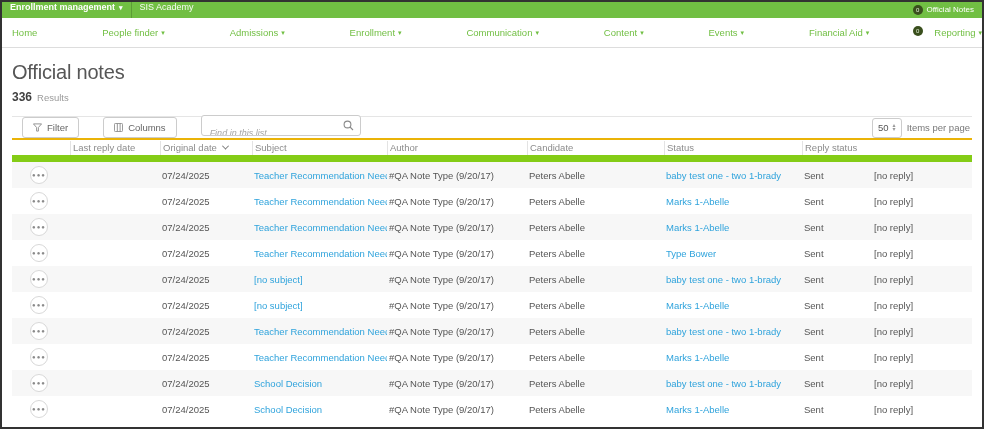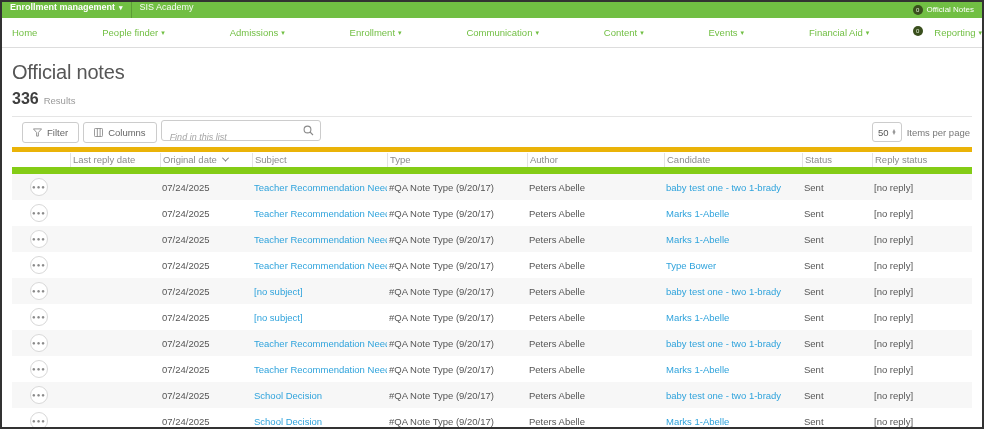--- a/index.html
+++ b/index.html
@@ -32,26 +32,26 @@
     height: 30px; background: #fff; border-bottom: 1px solid #ddd;
     display: flex; align-items: center; gap: 15px; padding: 0 0 0 10px;
     font-size: 9.5px; color: #71bf43; justify-content: space-between;
   }
   .nav-item { display: flex; align-items: center; gap: 3px; cursor: pointer; white-space: nowrap; }
   .nav-item .caret { color: #71bf43; }
   
   .title-wrap { padding: 13px 0 0 10px; height: 34px; }
   .page-title { font-size: 20px; font-weight: 400; color: #565656; letter-spacing: -0.2px; }
   .results-line { margin: 8px 0 12px 10px; height: 14px; display: flex; align-items: baseline; gap: 5px; }
-  .results-count { font-size: 16px; font-weight: bold; color: #3f3f3f; }
+  .results-count { font-size: 12px; font-weight: bold; color: #3f3f3f; }
   .results-label { font-size: 9.5px; color: #9a9a9a; }
   
   .toolbar {
-    margin: 0 10px; border-top: 1px solid #e5e5e5; border-bottom: 5px solid #eab308;
-    height: 36px; display: flex; align-items: center; gap: 4px; padding-left: 10px;
+    margin: 0 10px; border-top: 1px solid #e5e5e5; border-bottom: 2px solid #eab308;
+    height: 24px; display: flex; align-items: center; gap: 24px; padding-left: 10px;
   }
   .tool-btn {
     display: flex; align-items: center; gap: 5px; border: 1px solid #ccc; border-radius: 3px;
     background: #fff; height: 21px; padding: 0 10px; font-size: 9.5px; color: #666; cursor: pointer;
   }
   .search-box { position: relative; }
   .search-input {
     width: 160px; height: 21px; border: 1px solid #ccc; border-radius: 3px;
     padding: 14px 24px 0 8px; font-size: 9px; color: #555; font-family: "Liberation Sans", sans-serif; text-decoration: underline;
   }
@@ -230,21 +230,20 @@
 
   <div class="table">
     <div class="grid-row thead">
       <div class="hcell"></div>
       <div class="hcell">Last reply date</div>
       <div class="hcell">
         <span>Original date</span>
         <span class="sort-chevron"></span>
       </div>
       <div class="hcell">Subject</div>
-      <div class="hcell">Type</div>
       <div class="hcell">Author</div>
       <div class="hcell">Candidate</div>
       <div class="hcell">Status</div>
       <div class="hcell">Reply status</div>
     </div>
 
     <div>
 
         <div class="grid-row trow shade">
           <div class="tcell">

